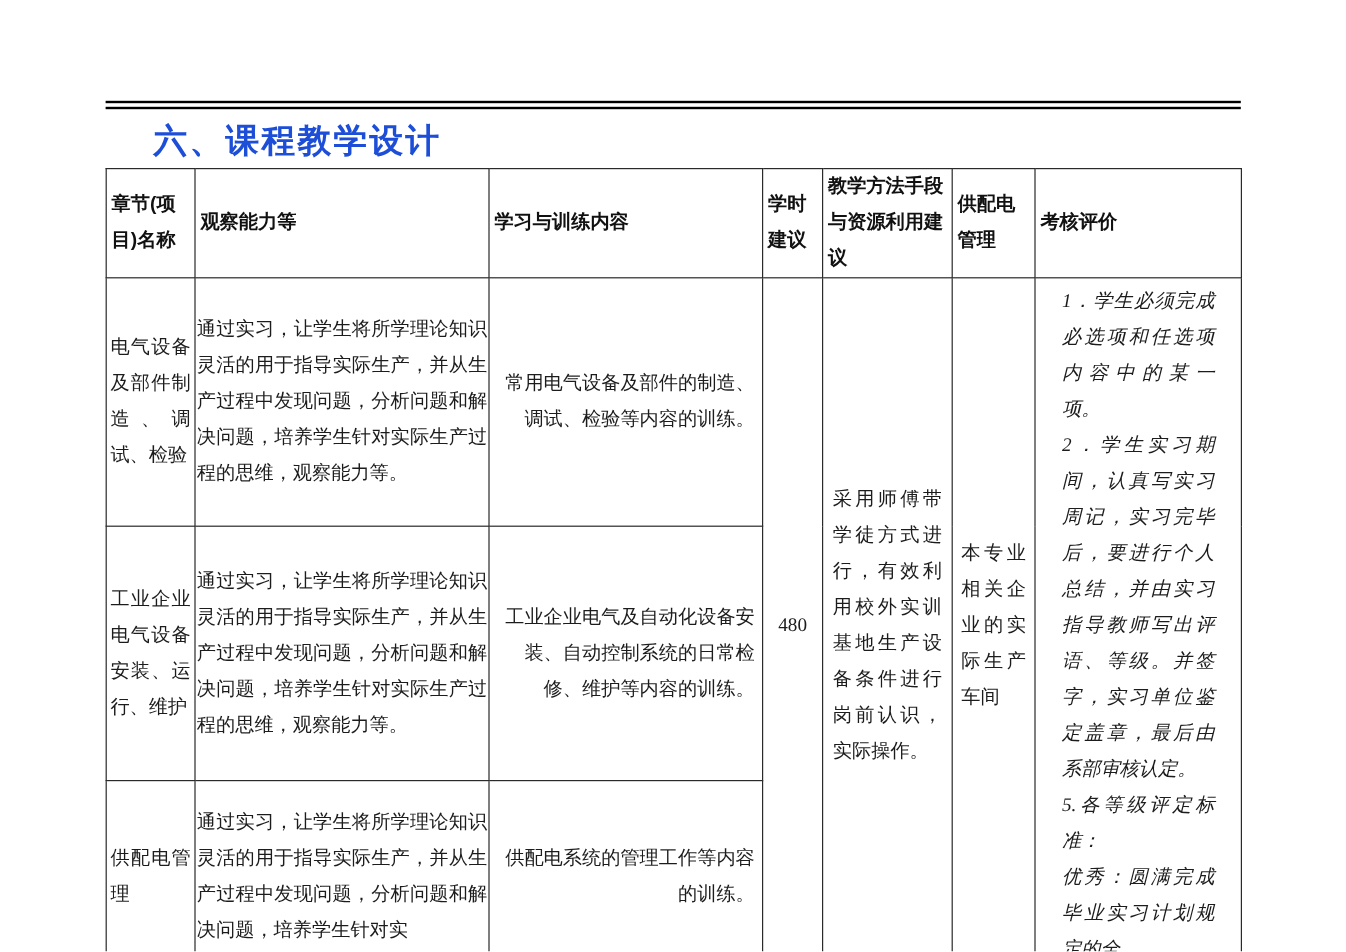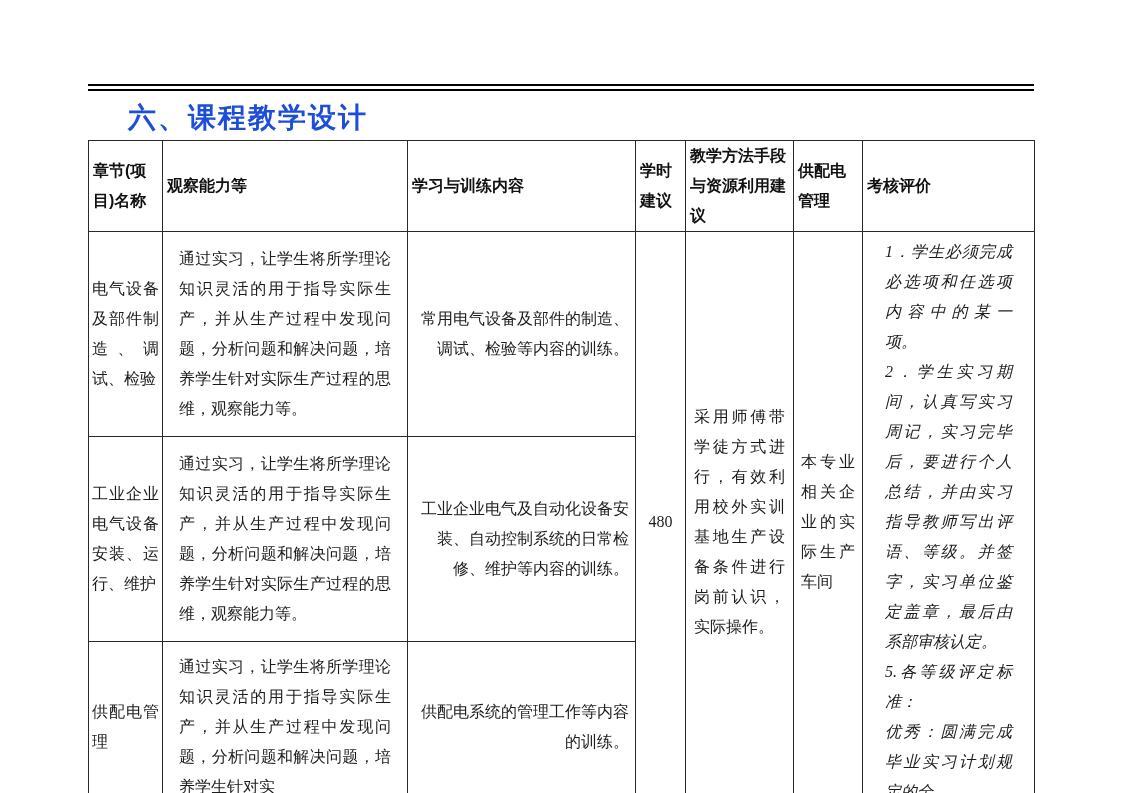--- a/index.html
+++ b/index.html
@@ -68,21 +68,21 @@
     text-align: left;
     vertical-align: middle;
     padding: 0 4px;
     color: #111;
   }
   .course-table td {
     font-family: "Liberation Serif", "DejaVu Serif", serif;
     vertical-align: middle;
   }
   td.cell-chapter   { padding: 0 3px;  text-align: justify; }
-  td.cell-objective { padding: 0 16px;  text-align: justify; margin-top: 35px; }
+  td.cell-objective { padding: 0 1px;  text-align: justify; margin-top: 35px; }
   td.cell-content   { padding: 0 6px;  text-align: right;  }
   td.cell-hours     { padding: 0 2px;  text-align: center;  }
   td.cell-methods   { padding: 0 8px;  text-align: justify; }
   td.cell-env       { padding: 0 7px;  text-align: justify; }
   td.cell-eval      { padding: 5px 22px; text-align: justify; vertical-align: top; font-style: italic; }
   td.cell-eval p    { margin: 0; }
   .page-footer {
     position: absolute;
     top: 700px;
     left: 0;

